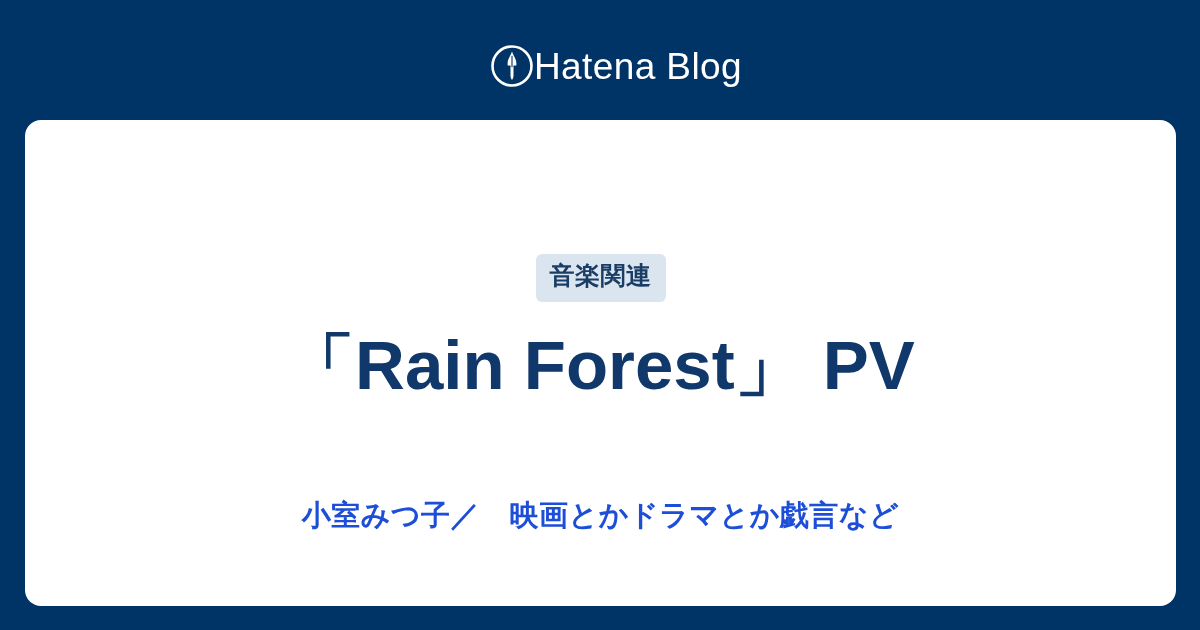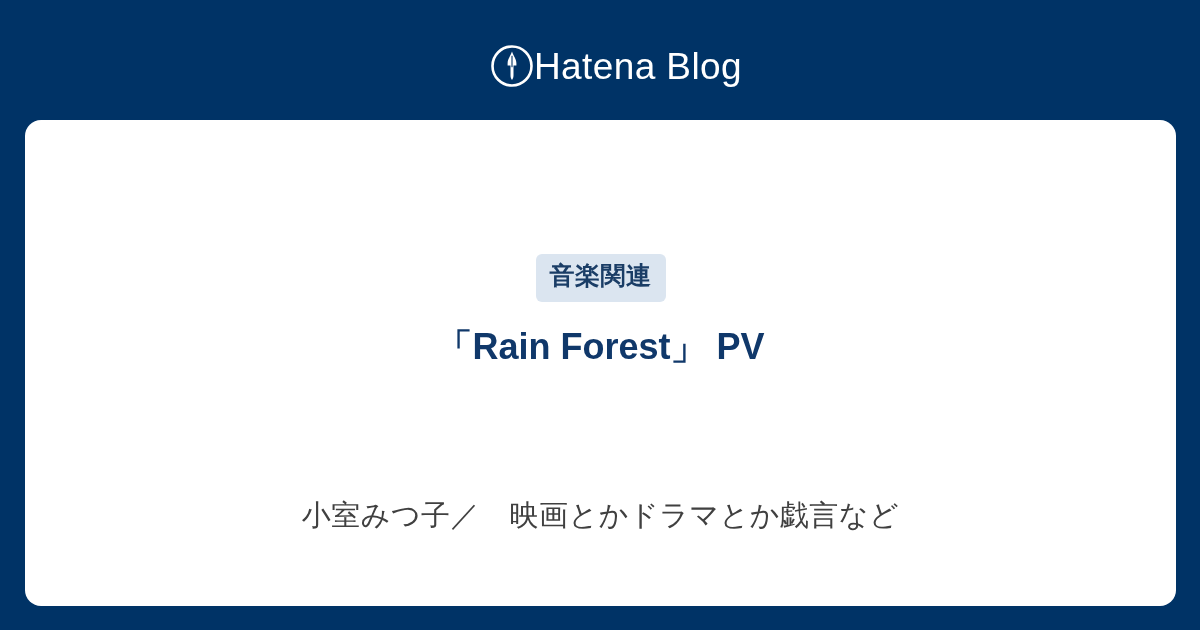--- a/index.html
+++ b/index.html
@@ -83,37 +83,37 @@
     font-weight: 700;
     line-height: 1;
     padding: 9px 14px 14px;
     border-radius: 6px;
     letter-spacing: 0.5px;
   }
 
   .entry-title {
     margin: 24px 0 8px;
     color: #10386a;
-    font-size: 36px;
+    font-size: 69px;
     font-weight: 700;
     line-height: 1.15;
     letter-spacing: 0px;
     text-align: left;
     white-space: nowrap;
   }
 
   .blog-name {
     position: absolute;
     left: 0;
     right: 0;
     top: 378px;
     text-align: center;
-    color: #404040;
+    color: #1d4ed8;
     font-size: 29px;
-    font-weight: 400;
+    font-weight: 700;
     line-height: 1.2;
     letter-spacing: 0.5px;
     white-space: nowrap;
   }
 </style>
 </head>
 <body>
 
 <div class="og-card">
 

